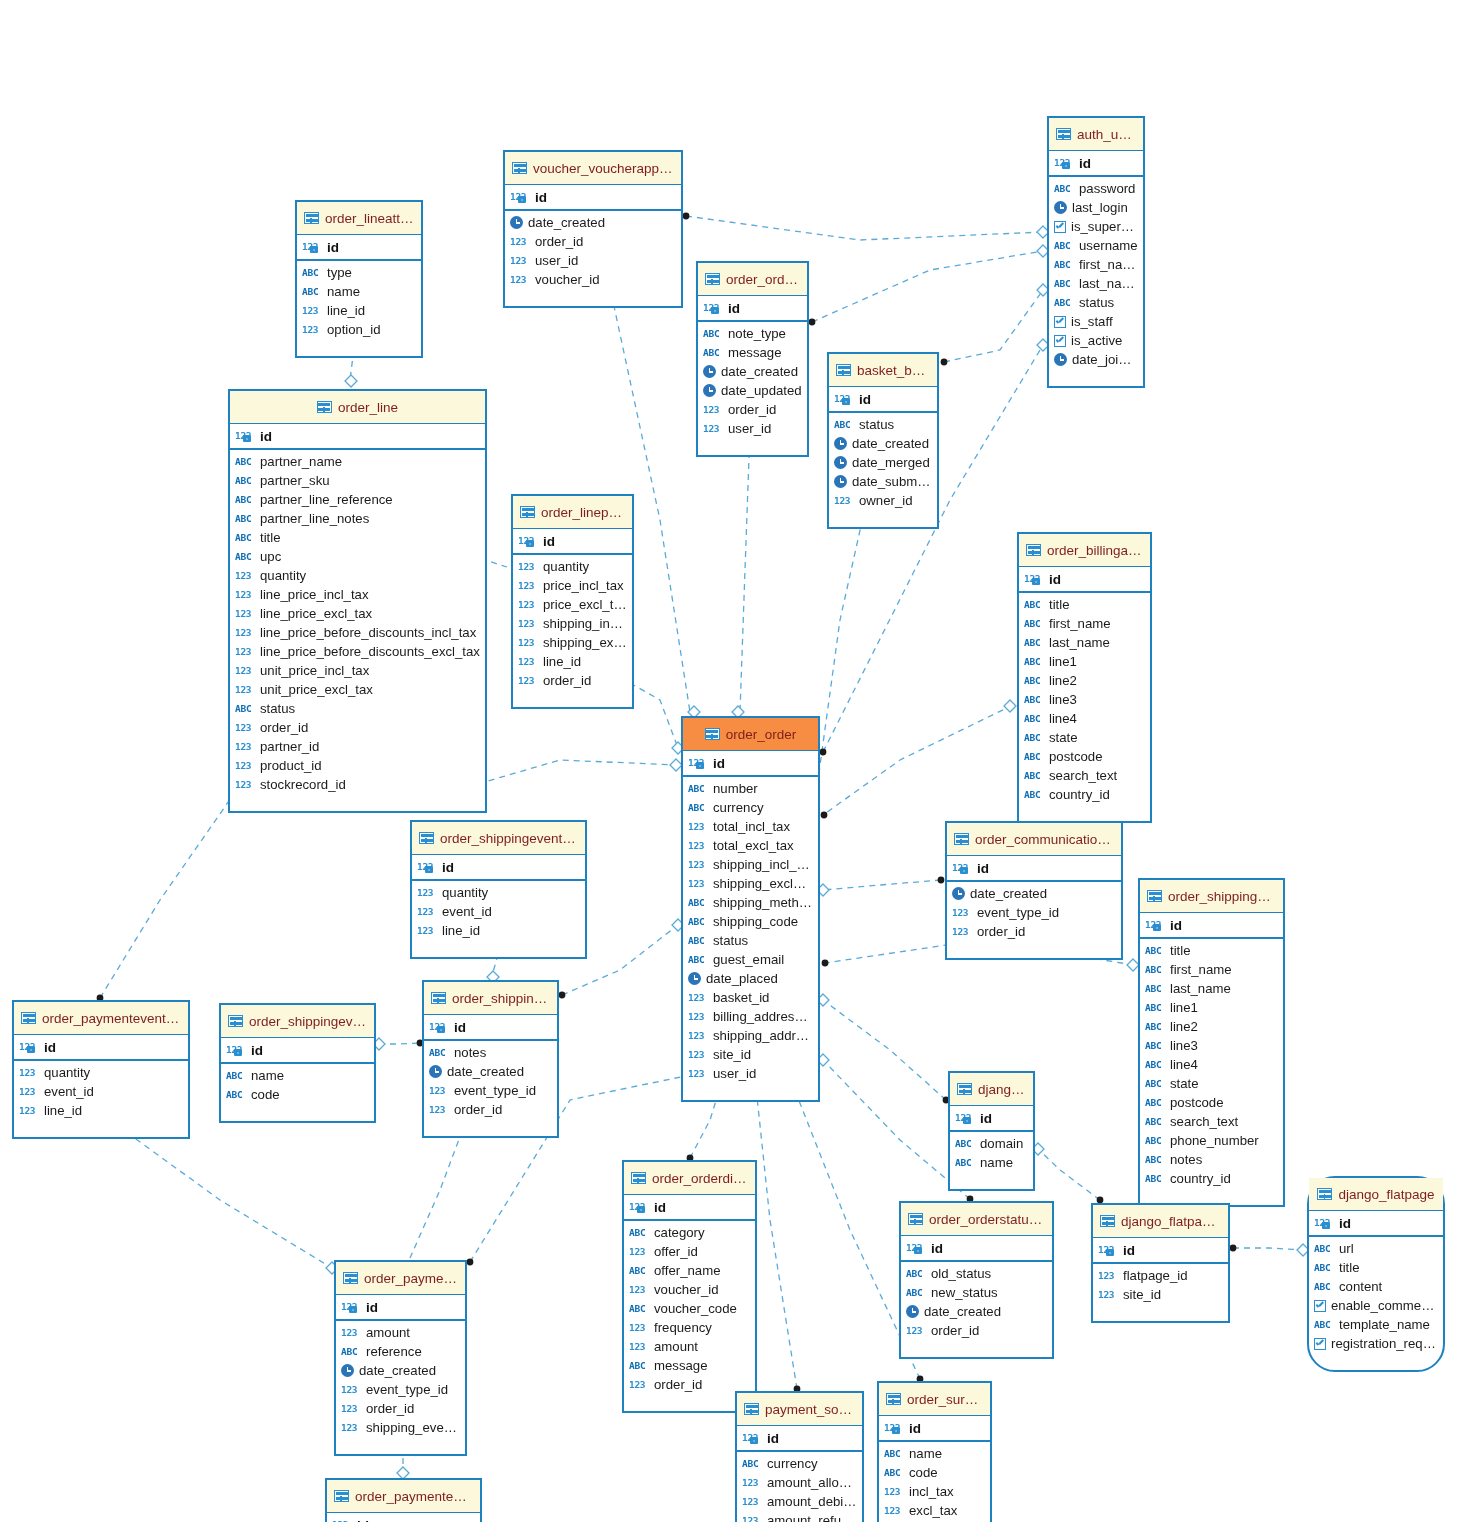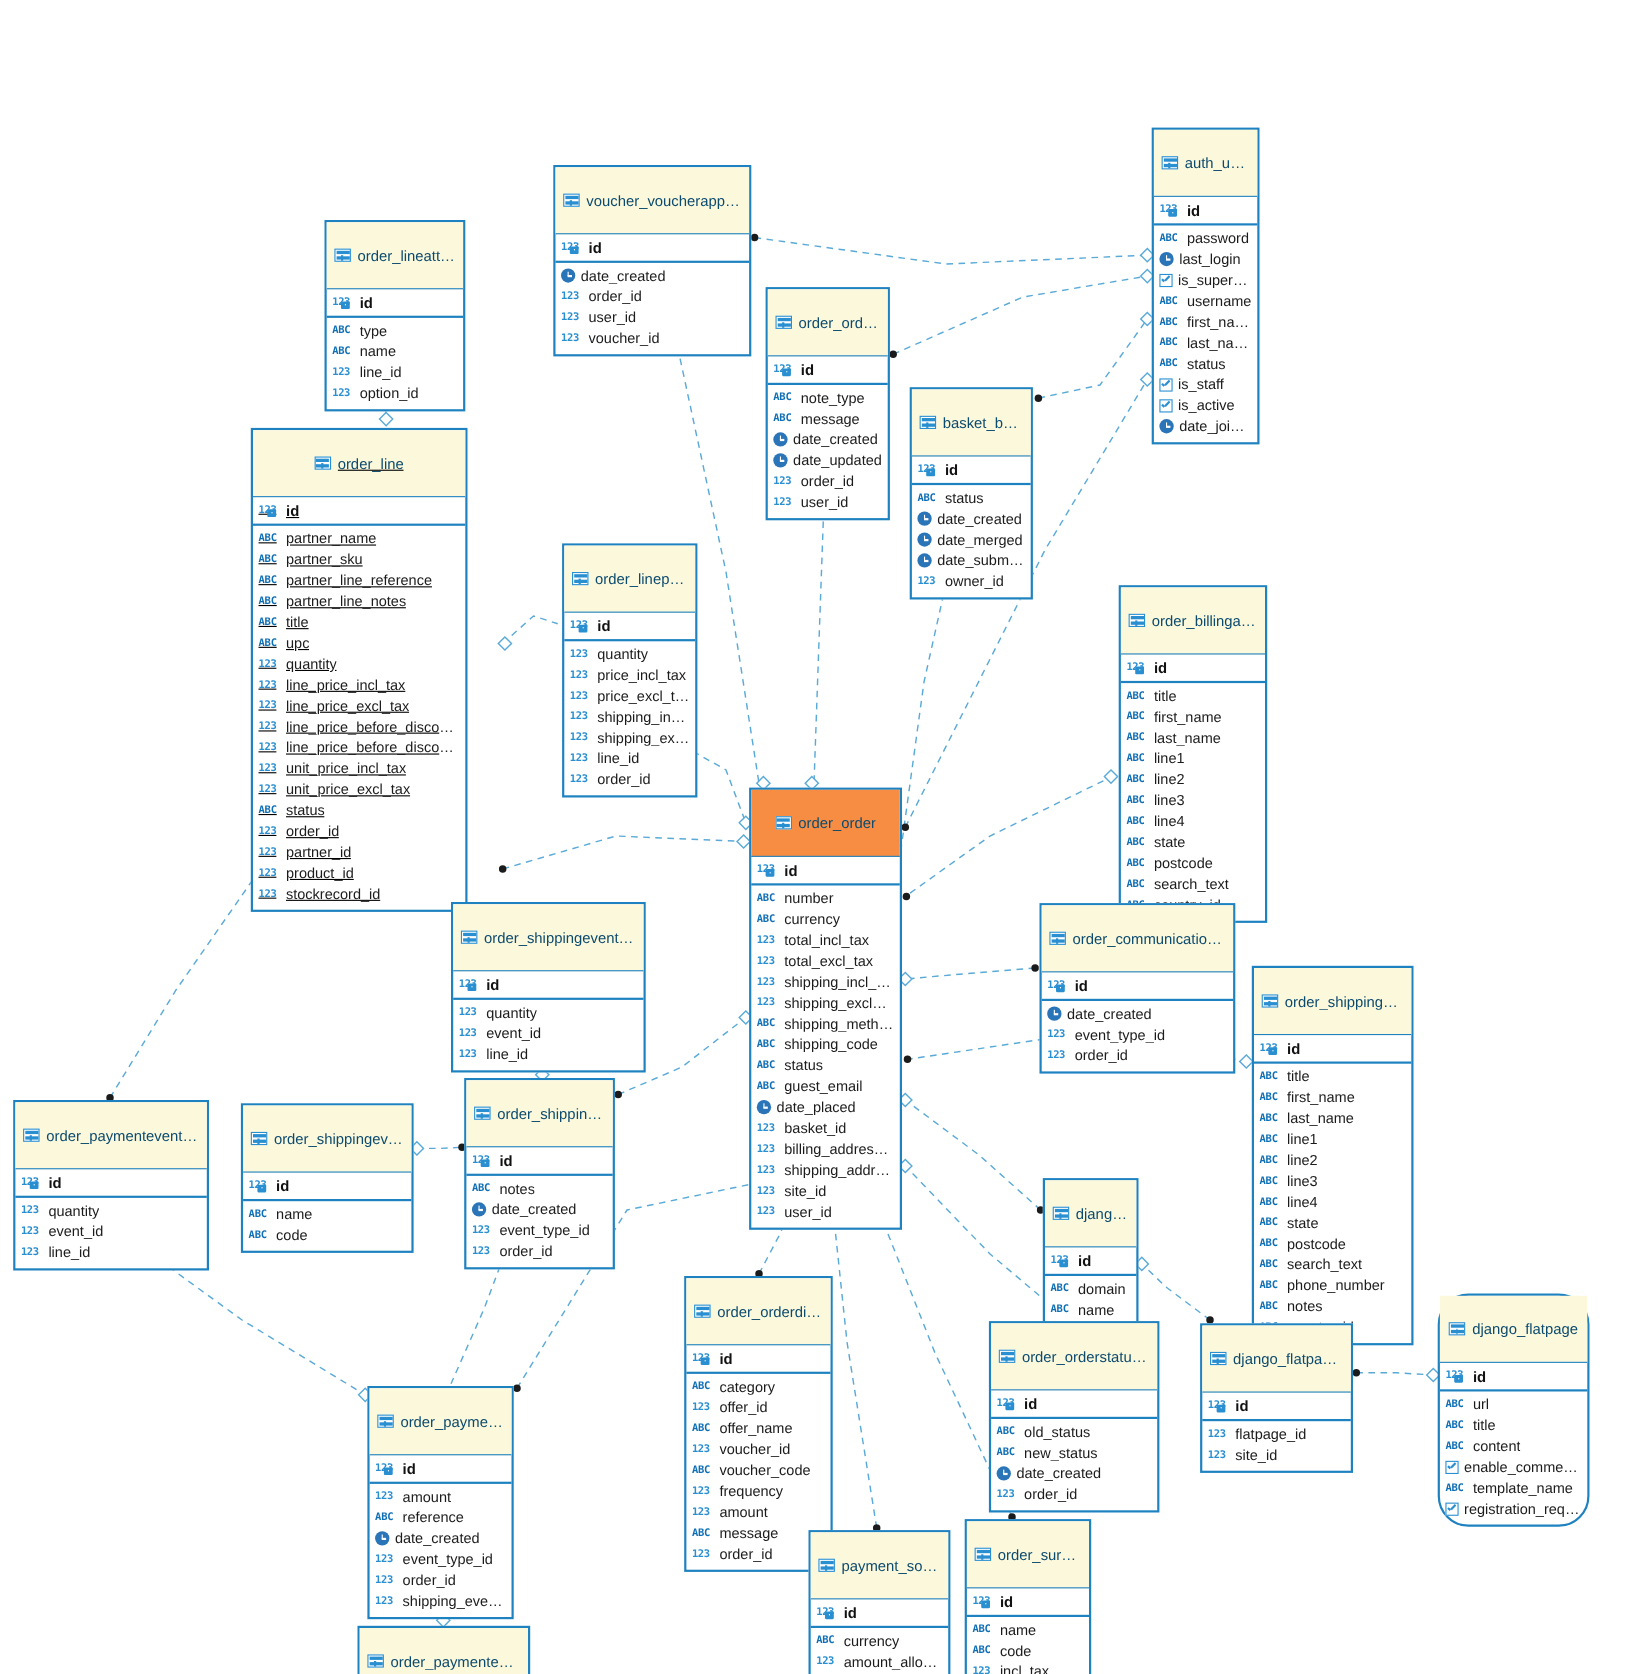--- a/index.html
+++ b/index.html
@@ -2,26 +2,26 @@
 <html><head>
 <meta charset="utf-8">
 <style>
   html,body{margin:0;padding:0;background:#ffffff;}
   body{font-family:"Liberation Sans","DejaVu Sans",sans-serif;}
   #canvas{position:relative;width:1477px;height:1522px;overflow:hidden;background:#fff;}
   #wires{position:absolute;left:0;top:0;width:1477px;height:1522px;pointer-events:none;}
 
   .tbl{position:absolute;box-sizing:border-box;border:2px solid #1f82c0;background:#ffffff;}
   .tbl .hdr{display:flex;align-items:center;justify-content:center;gap:6px;
-            background:#fbf8dc;border-bottom:1px solid #1f82c0;height:24px;padding:18px 7px;
-            font-size:13.5px;color:#0c4a6e;white-space:nowrap;}
+            background:#fbf8dc;border-bottom:1px solid #1f82c0;height:24px;padding:4px 7px;
+            font-size:13.5px;color:#7f1d1d;white-space:nowrap;}
   .tbl.sel .hdr{background:#f78d43;border-bottom:1px solid #1f82c0;}
   .tbl .pk{display:flex;align-items:center;gap:5px;height:24px;padding:0 5px;
            border-bottom:2px solid #1f82c0;font-size:13.5px;font-weight:bold;color:#111;white-space:nowrap;}
-  .tbl .cols{padding:2px 0 5px 0;}
+  .tbl .cols{padding:2px 0 17px 0;}
   .tbl .col{display:flex;align-items:center;gap:5px;height:19px;padding:0 5px;
             font-size:13.2px;color:#1b1b1b;white-space:nowrap;}
 
   
   .ic{flex:0 0 auto;display:inline-block;line-height:1;}
   .ic-tbl{width:15px;height:12px;position:relative;}
   .ic-tbl:before{content:"";position:absolute;inset:0;border:1.5px solid #2a8fd0;background:#fff;box-sizing:border-box;}
   .ic-tbl:after{content:"";position:absolute;left:1.5px;top:1.5px;right:1.5px;height:3.5px;background:#2a8fd0;
                 box-shadow:0 5px 0 0 #2a8fd0;}
   .ic-tbl i{position:absolute;left:6.2px;top:5.5px;width:1.6px;height:5px;background:#2a8fd0;}
@@ -319,21 +319,21 @@
           <div class="col">
             <span class="ic ic-clock"></span>
             <span class="lbl">date_submitted</span>
           </div>
           <div class="col">
             <span class="ic ic-num">123</span>
             <span class="lbl">owner_id</span>
           </div>
         </div>
       </div>
-      <div class="tbl" style="left: 228px; top: 389px; width: 197px; text-decoration: underline;">
+      <div class="tbl" style="left: 228px; top: 389px; width: 259px;">
         <div class="hdr">
           <span class="ic ic-tbl">
             <i></i>
           </span>
           <span class="lbl">order_line</span>
         </div>
         <div class="pk">
           <span class="ic ic-pk">123<b>·</b></span>
           <span>id</span>
         </div>

